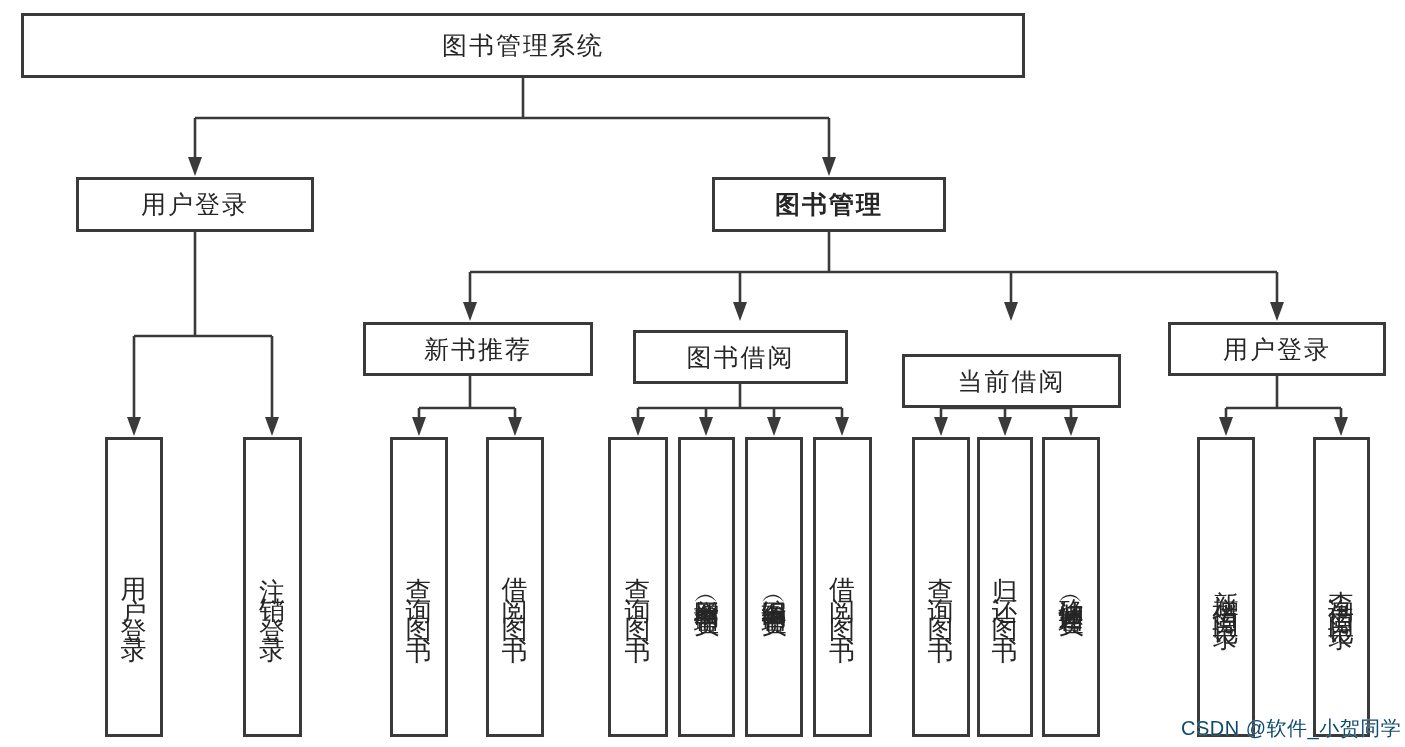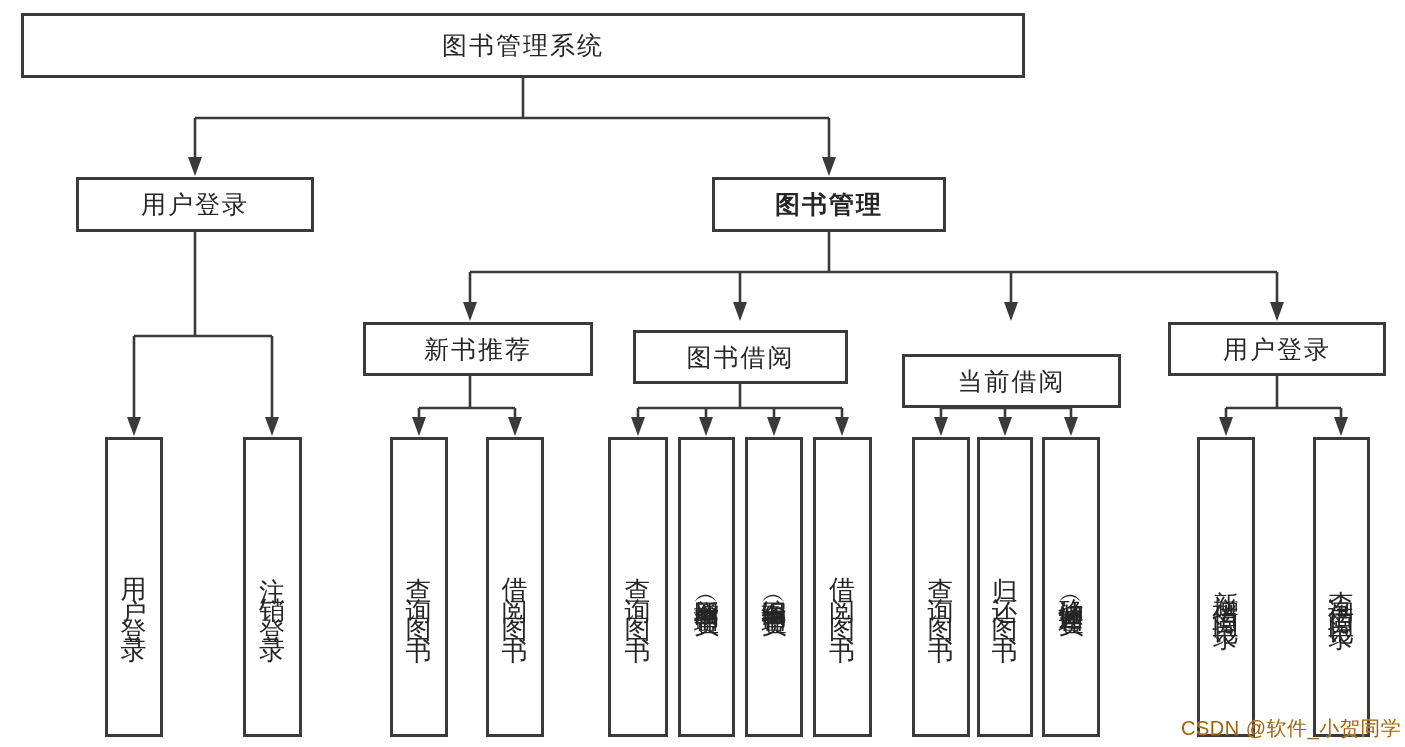--- a/index.html
+++ b/index.html
@@ -47,21 +47,21 @@
     line-height: 1;
   }
   .vlabel.v4   { letter-spacing: 20px; margin-bottom: -20px; }
   .vlabel.v6   { letter-spacing: 7px;  margin-bottom: -7px; }
   .vlabel.vlong{ letter-spacing: 2px;  font-size: 25px; margin-bottom: -2px; }
   .watermark {
     position: absolute;
     left: 1181px;
     top: 715px;
     font-size: 20px;
-    color: #a16207;
+    color: #0c4a6e;
     text-shadow: 0 0 1px #ffffff;
     white-space: nowrap;
     letter-spacing: 0.5px;
   }
 </style>
 </head>
 <body>
 
 <div class="canvas">
 

